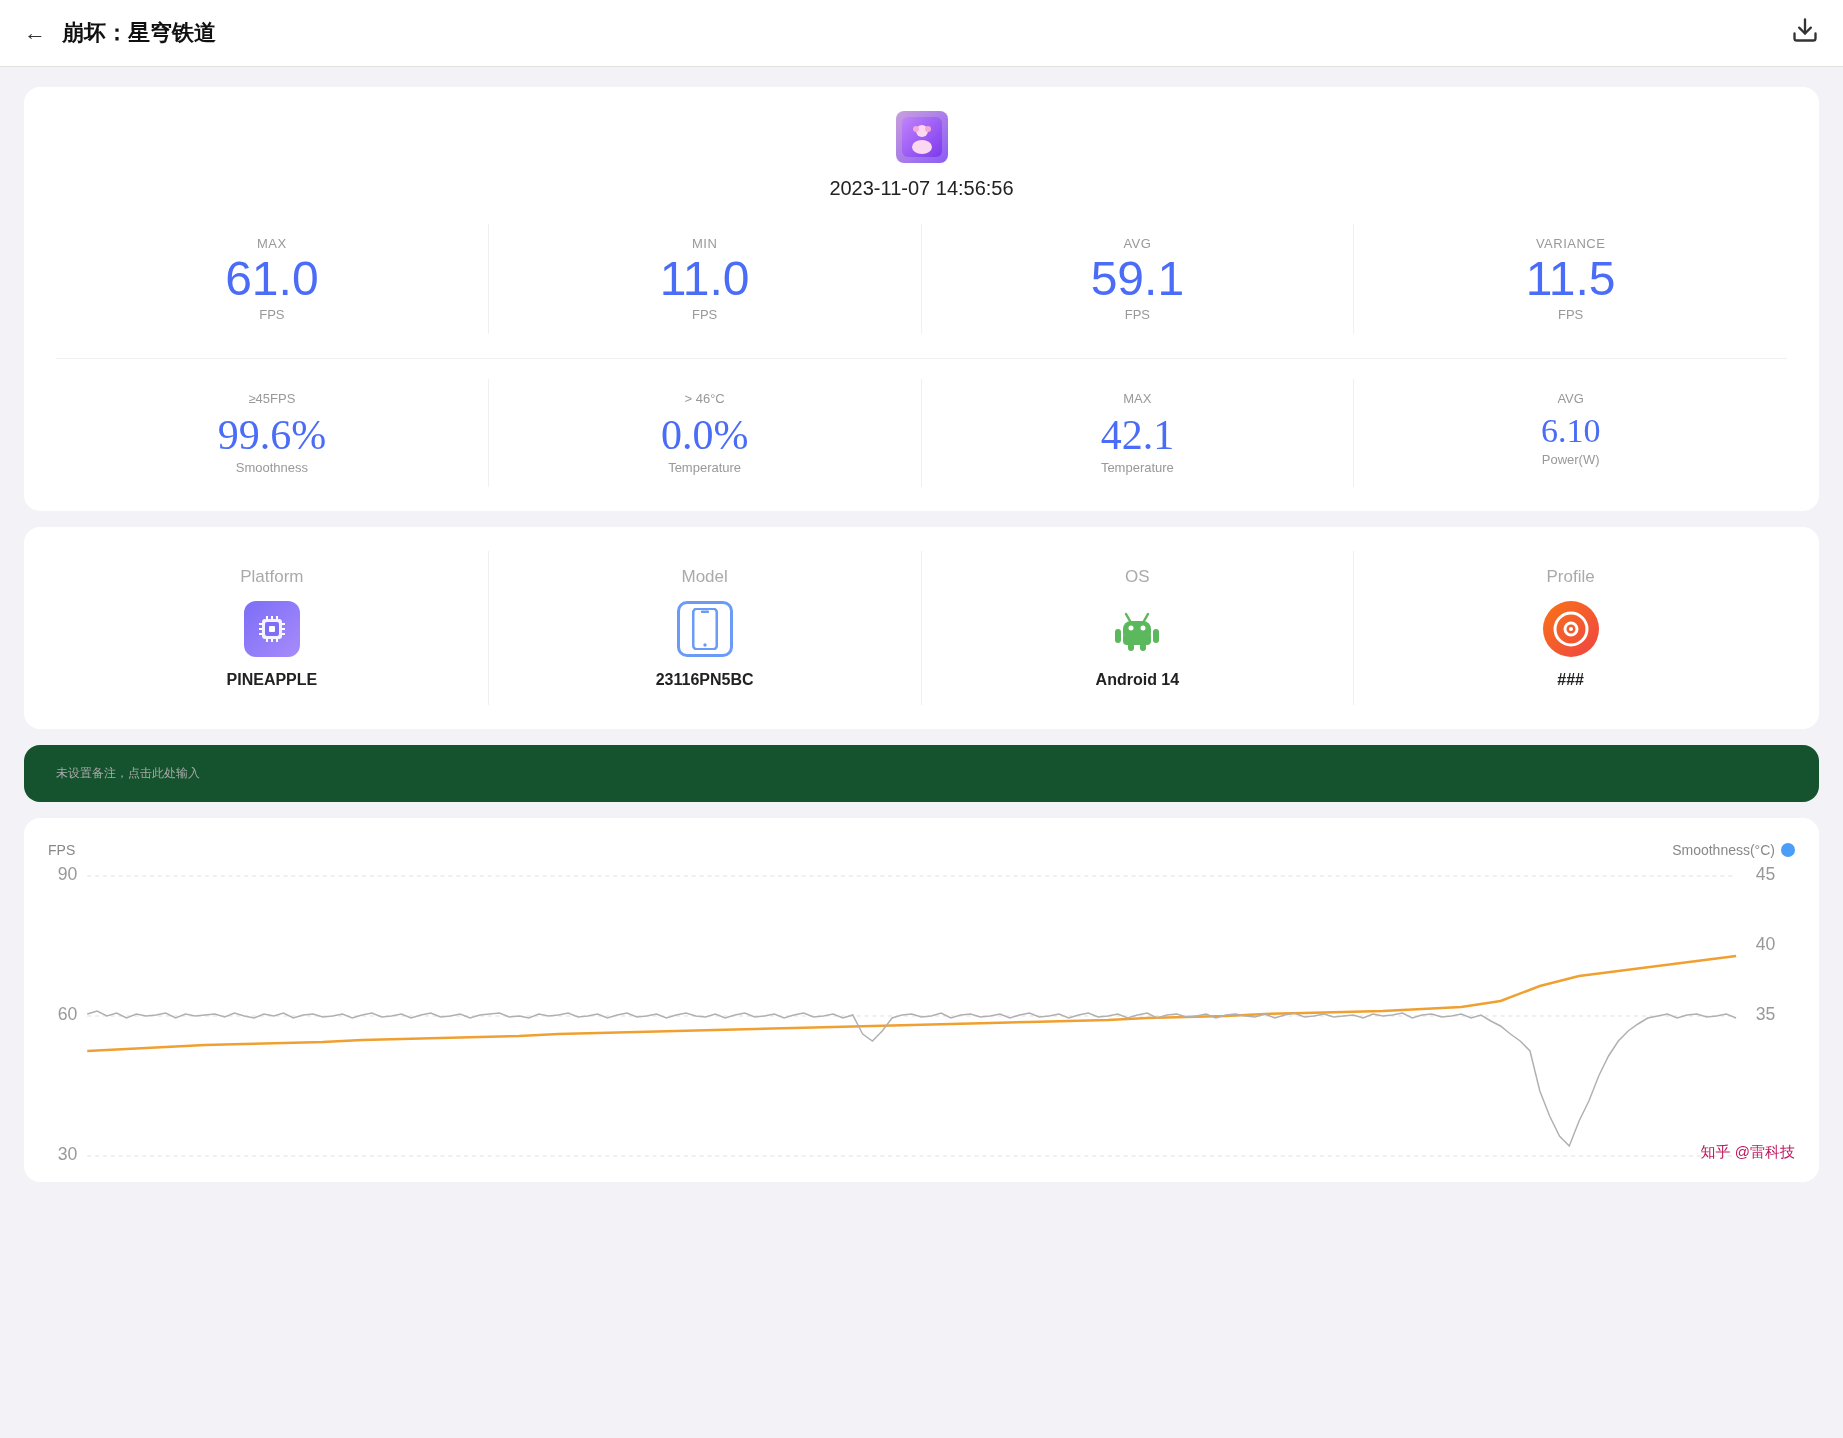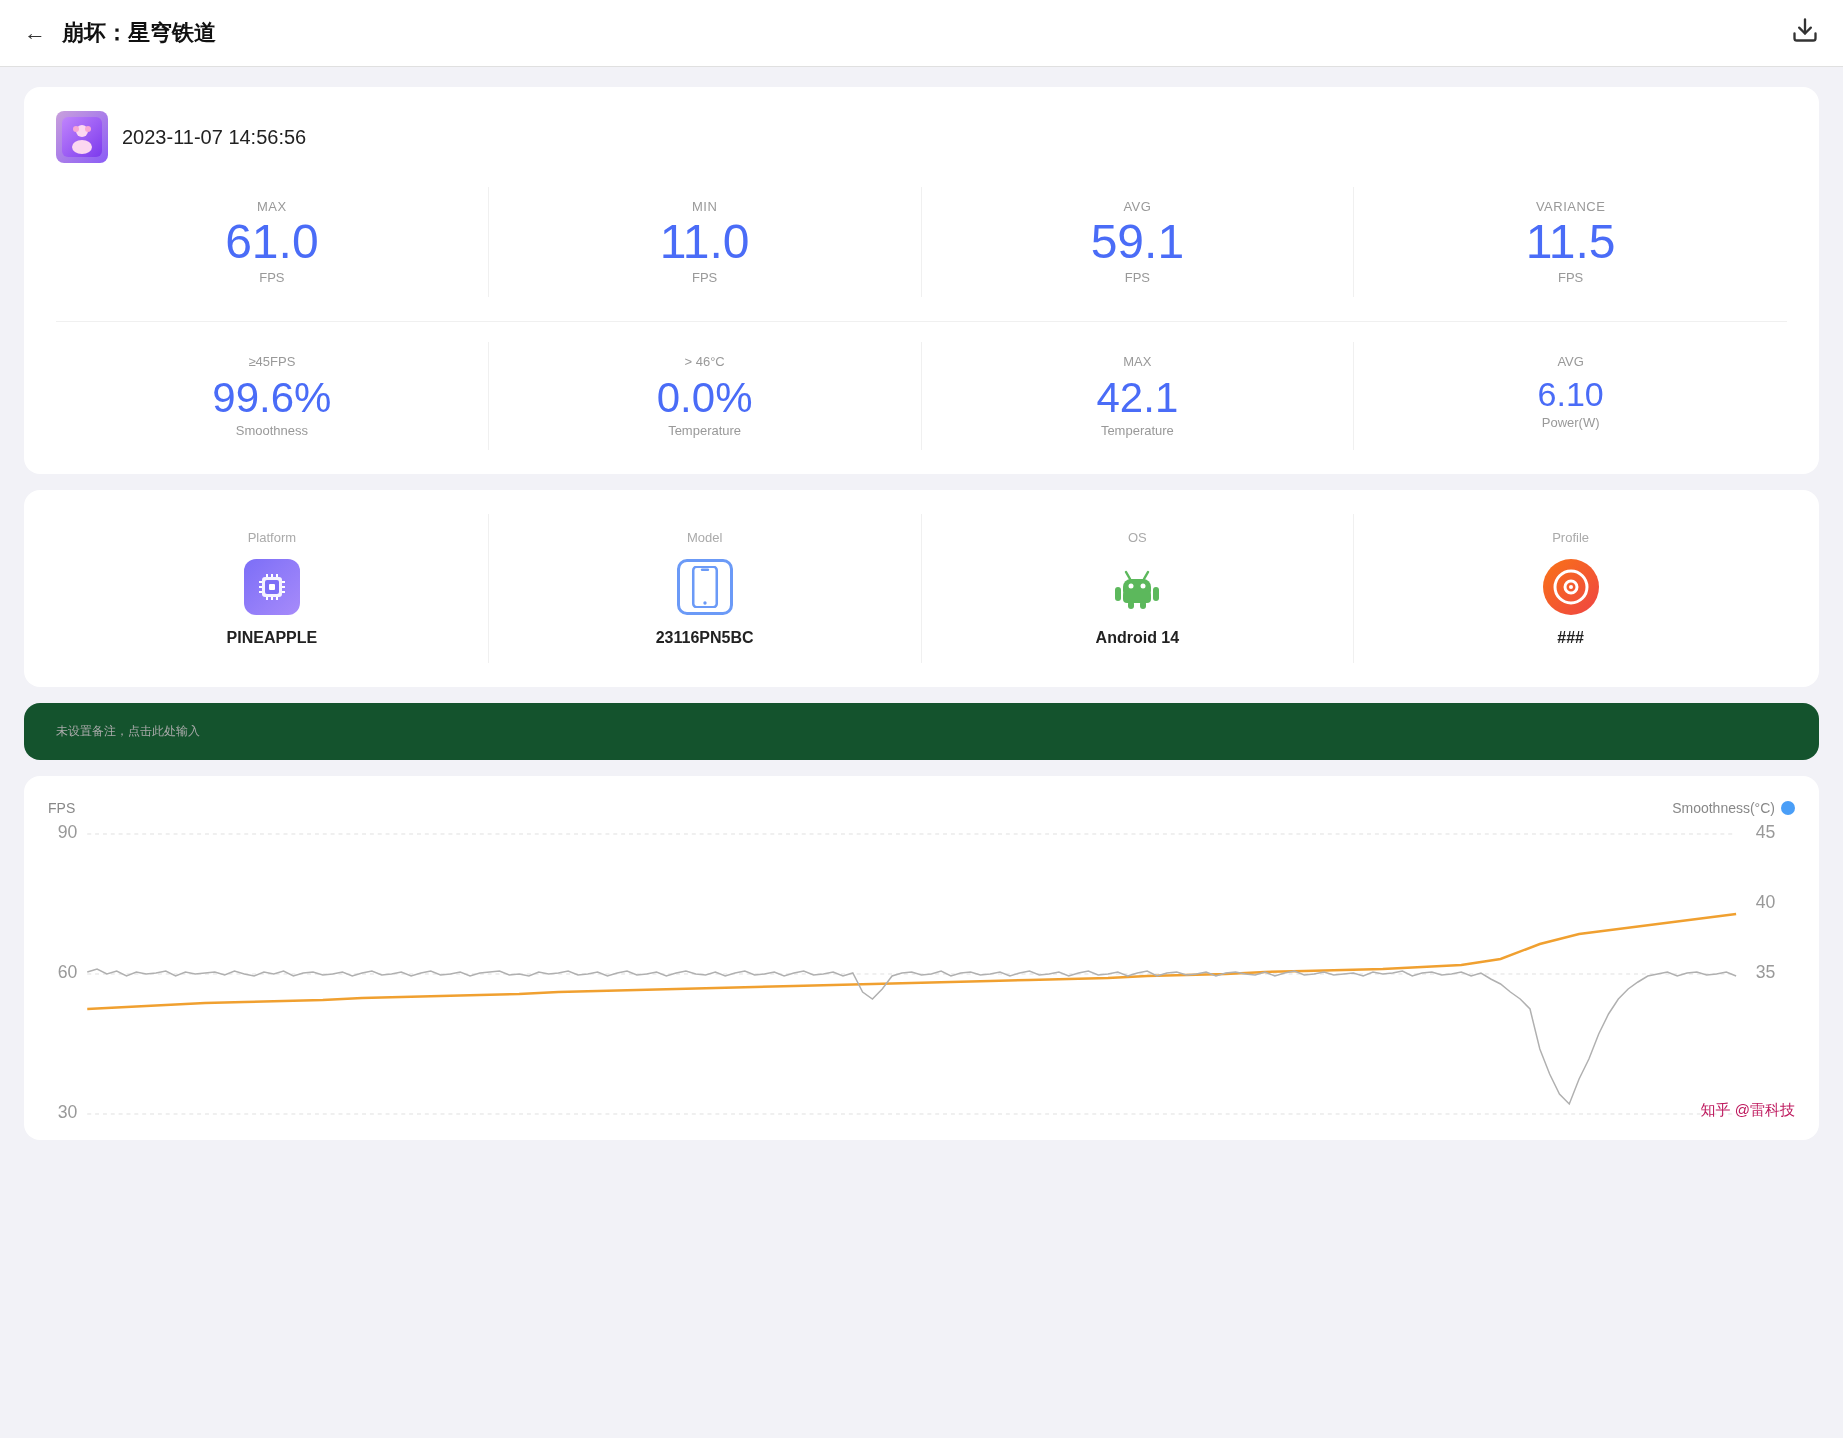--- a/index.html
+++ b/index.html
@@ -51,20 +51,21 @@
       border-radius: 16px;
       padding: 24px 32px;
     }
 
     
     .session-header {
       display: flex;
       align-items: center;
       gap: 14px;
       margin-bottom: 24px;
+      flex-direction: column;
     }
     .session-avatar {
       width: 52px;
       height: 52px;
       border-radius: 8px;
       background: linear-gradient(135deg, #c9a0dc, #8b5cf6);
       display: flex;
       align-items: center;
       justify-content: center;
       overflow: hidden;
@@ -140,20 +141,21 @@
       font-size: 13px;
       color: #999;
       margin-bottom: 8px;
     }
     .stat-value2 {
       font-size: 42px;
       font-weight: 300;
       color: #4a6cf7;
       line-height: 1;
       margin-bottom: 4px;
+      font-family: Liberation Serif, serif;
     }
     .stat-value2.smaller {
       font-size: 34px;
       text-align: center;
     }
     .stat-unit2 {
       font-size: 13px;
       color: #999;
     }
 
@@ -167,21 +169,21 @@
       display: flex;
       flex-direction: column;
       align-items: center;
       padding: 16px 8px;
       border-right: 1px solid #f0f0f0;
     }
     .platform-item:last-child {
       border-right: none;
     }
     .platform-label {
-      font-size: 13px;
+      font-size: 17px;
       color: #aaa;
       margin-bottom: 12px;
     }
     .platform-icon {
       width: 60px;
       height: 60px;
       display: flex;
       align-items: center;
       justify-content: center;
       margin-bottom: 12px;

